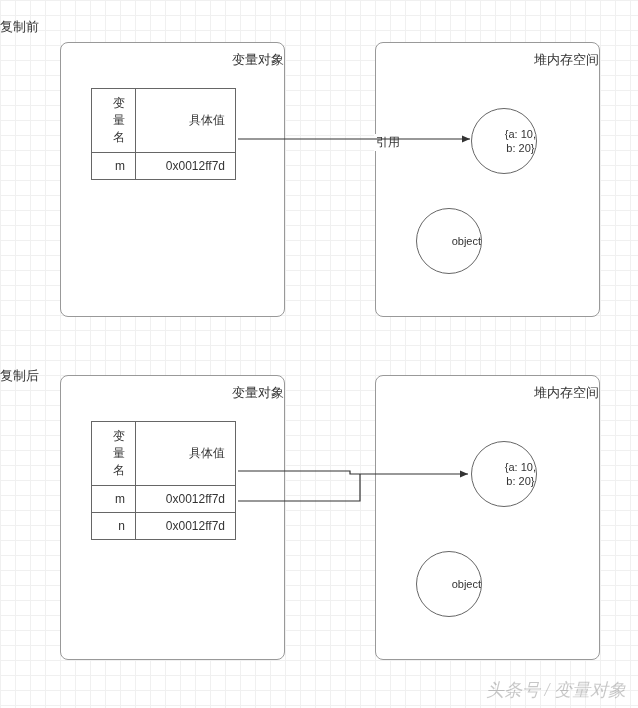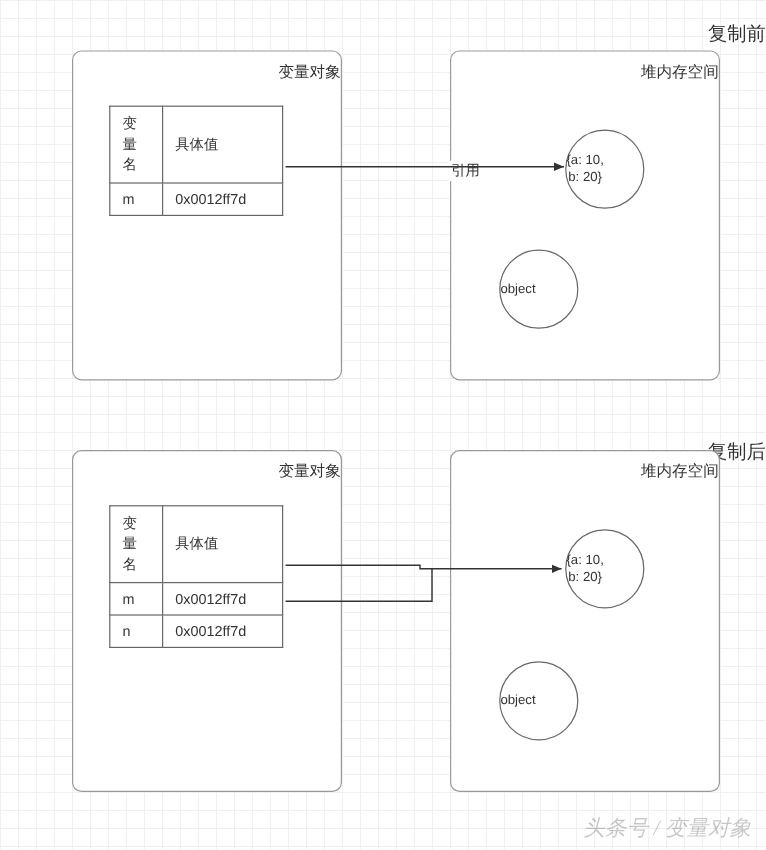--- a/index.html
+++ b/index.html
@@ -13,22 +13,22 @@
     background-color: #fff;
     background-image:
       linear-gradient(#f0f0f0 1px, transparent 1px),
       linear-gradient(90deg, #f0f0f0 1px, transparent 1px);
     background-size: 15px 15px;
     position: relative;
   }
   .section-title {
     position: absolute;
     width: 100%;
-    text-align: right;
-    font-size: 16px;
+    text-align: left;
+    font-size: 13px;
   }
   .panel {
     position: absolute;
     background: #fff;
     border: 1px solid #999;
     border-radius: 8px;
   }
   .panel-title {
     position: absolute;
     top: 8px;
@@ -37,34 +37,34 @@
     font-size: 13px;
   }
   table.vars {
     position: absolute;
     border-collapse: collapse;
     background: #fff;
   }
   table.vars th, table.vars td {
     border: 1px solid #666;
     padding: 6px 10px;
-    text-align: left;
+    text-align: right;
     font-weight: normal;
     font-size: 12px;
     height: 18px;
   }
   table.vars th { background: #fff; }
   .circle {
     position: absolute;
     border: 1px solid #666;
     border-radius: 50%;
     background: #fff;
     display: flex;
     align-items: center;
-    justify-content: flex-start;
+    justify-content: flex-end;
     text-align: center;
     font-size: 11px;
     line-height: 1.3;
   }
   svg.arrows {
     position: absolute;
     top: 0; left: 0;
     width: 638px; height: 708px;
     pointer-events: none;
   }

